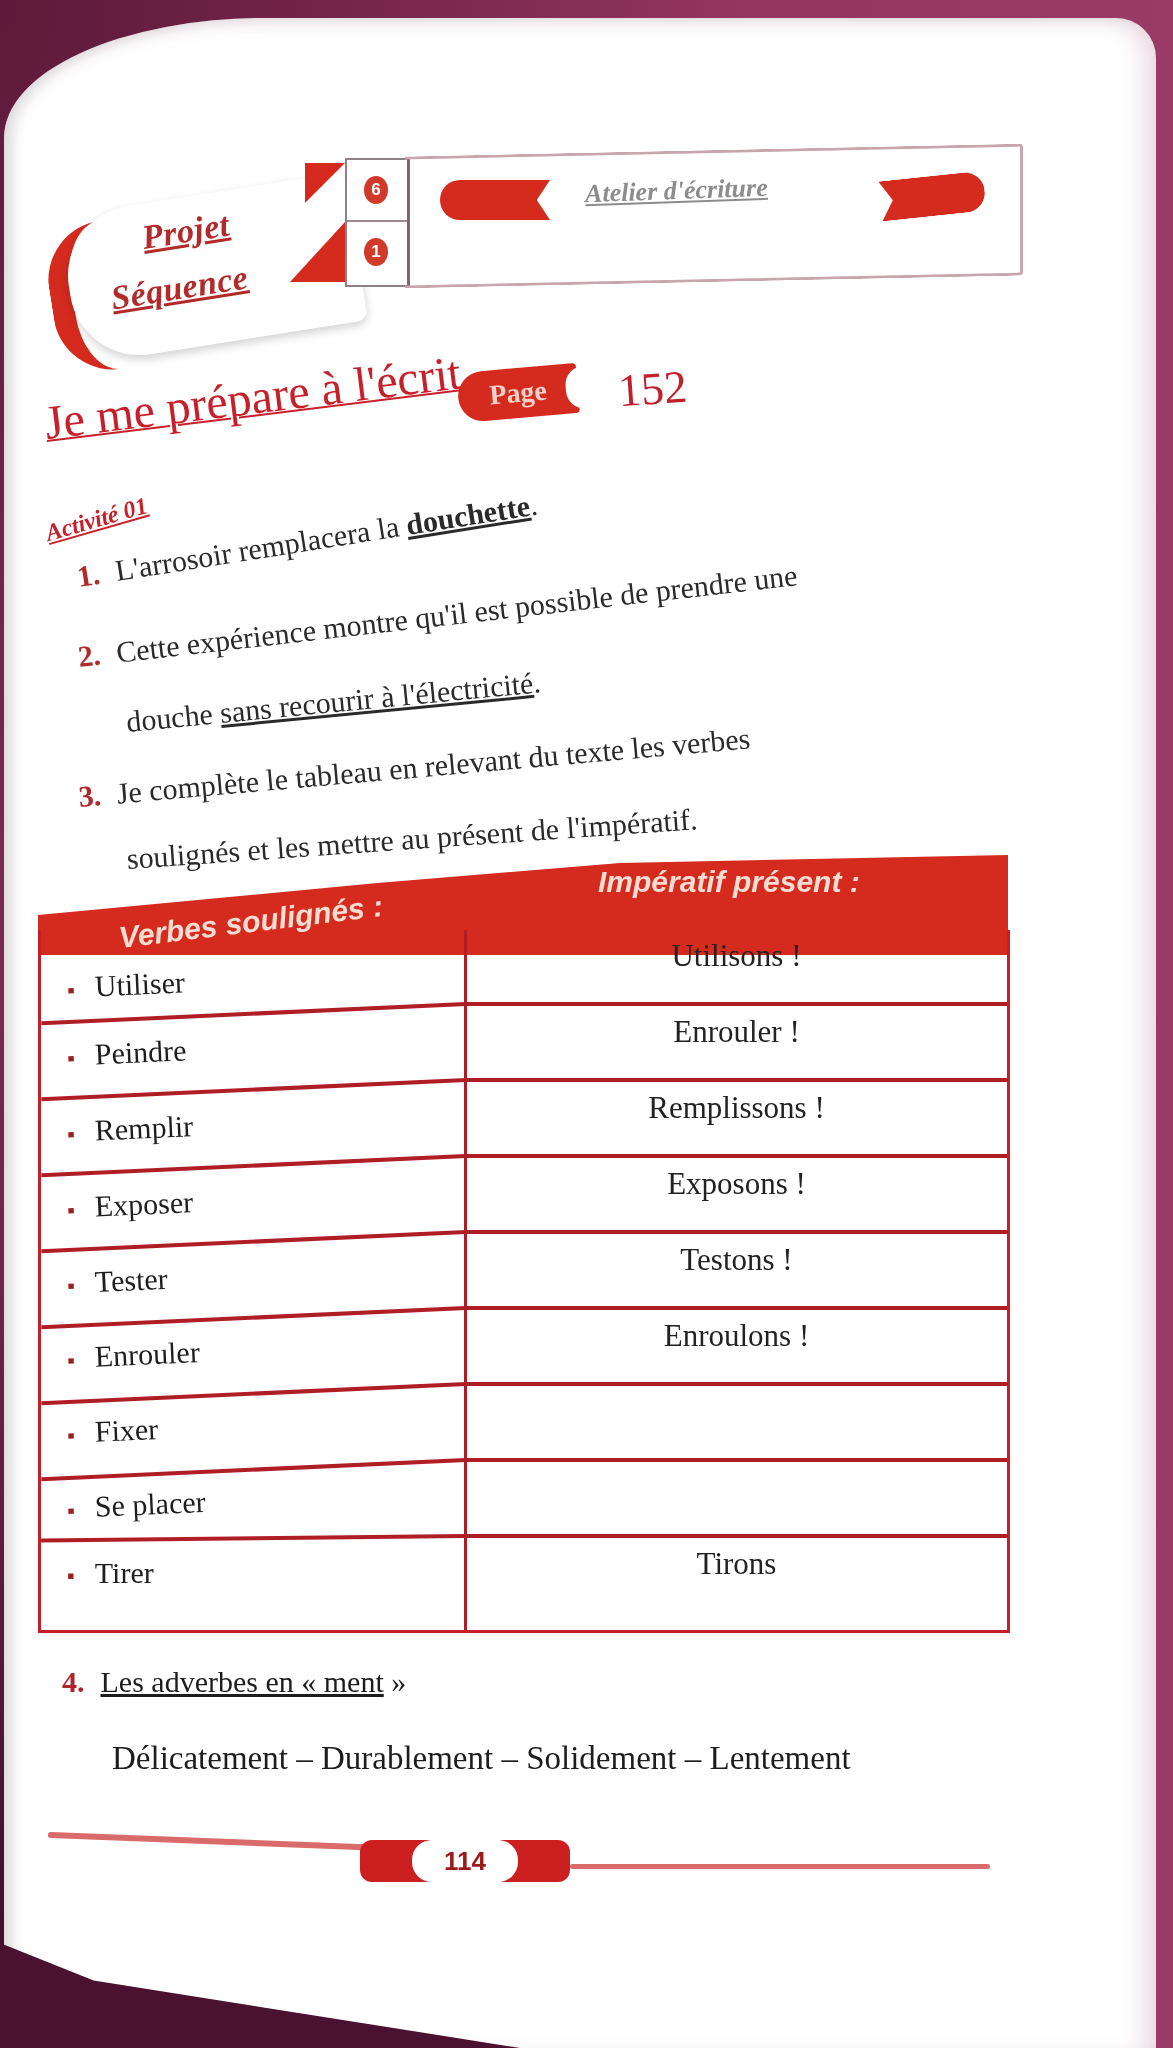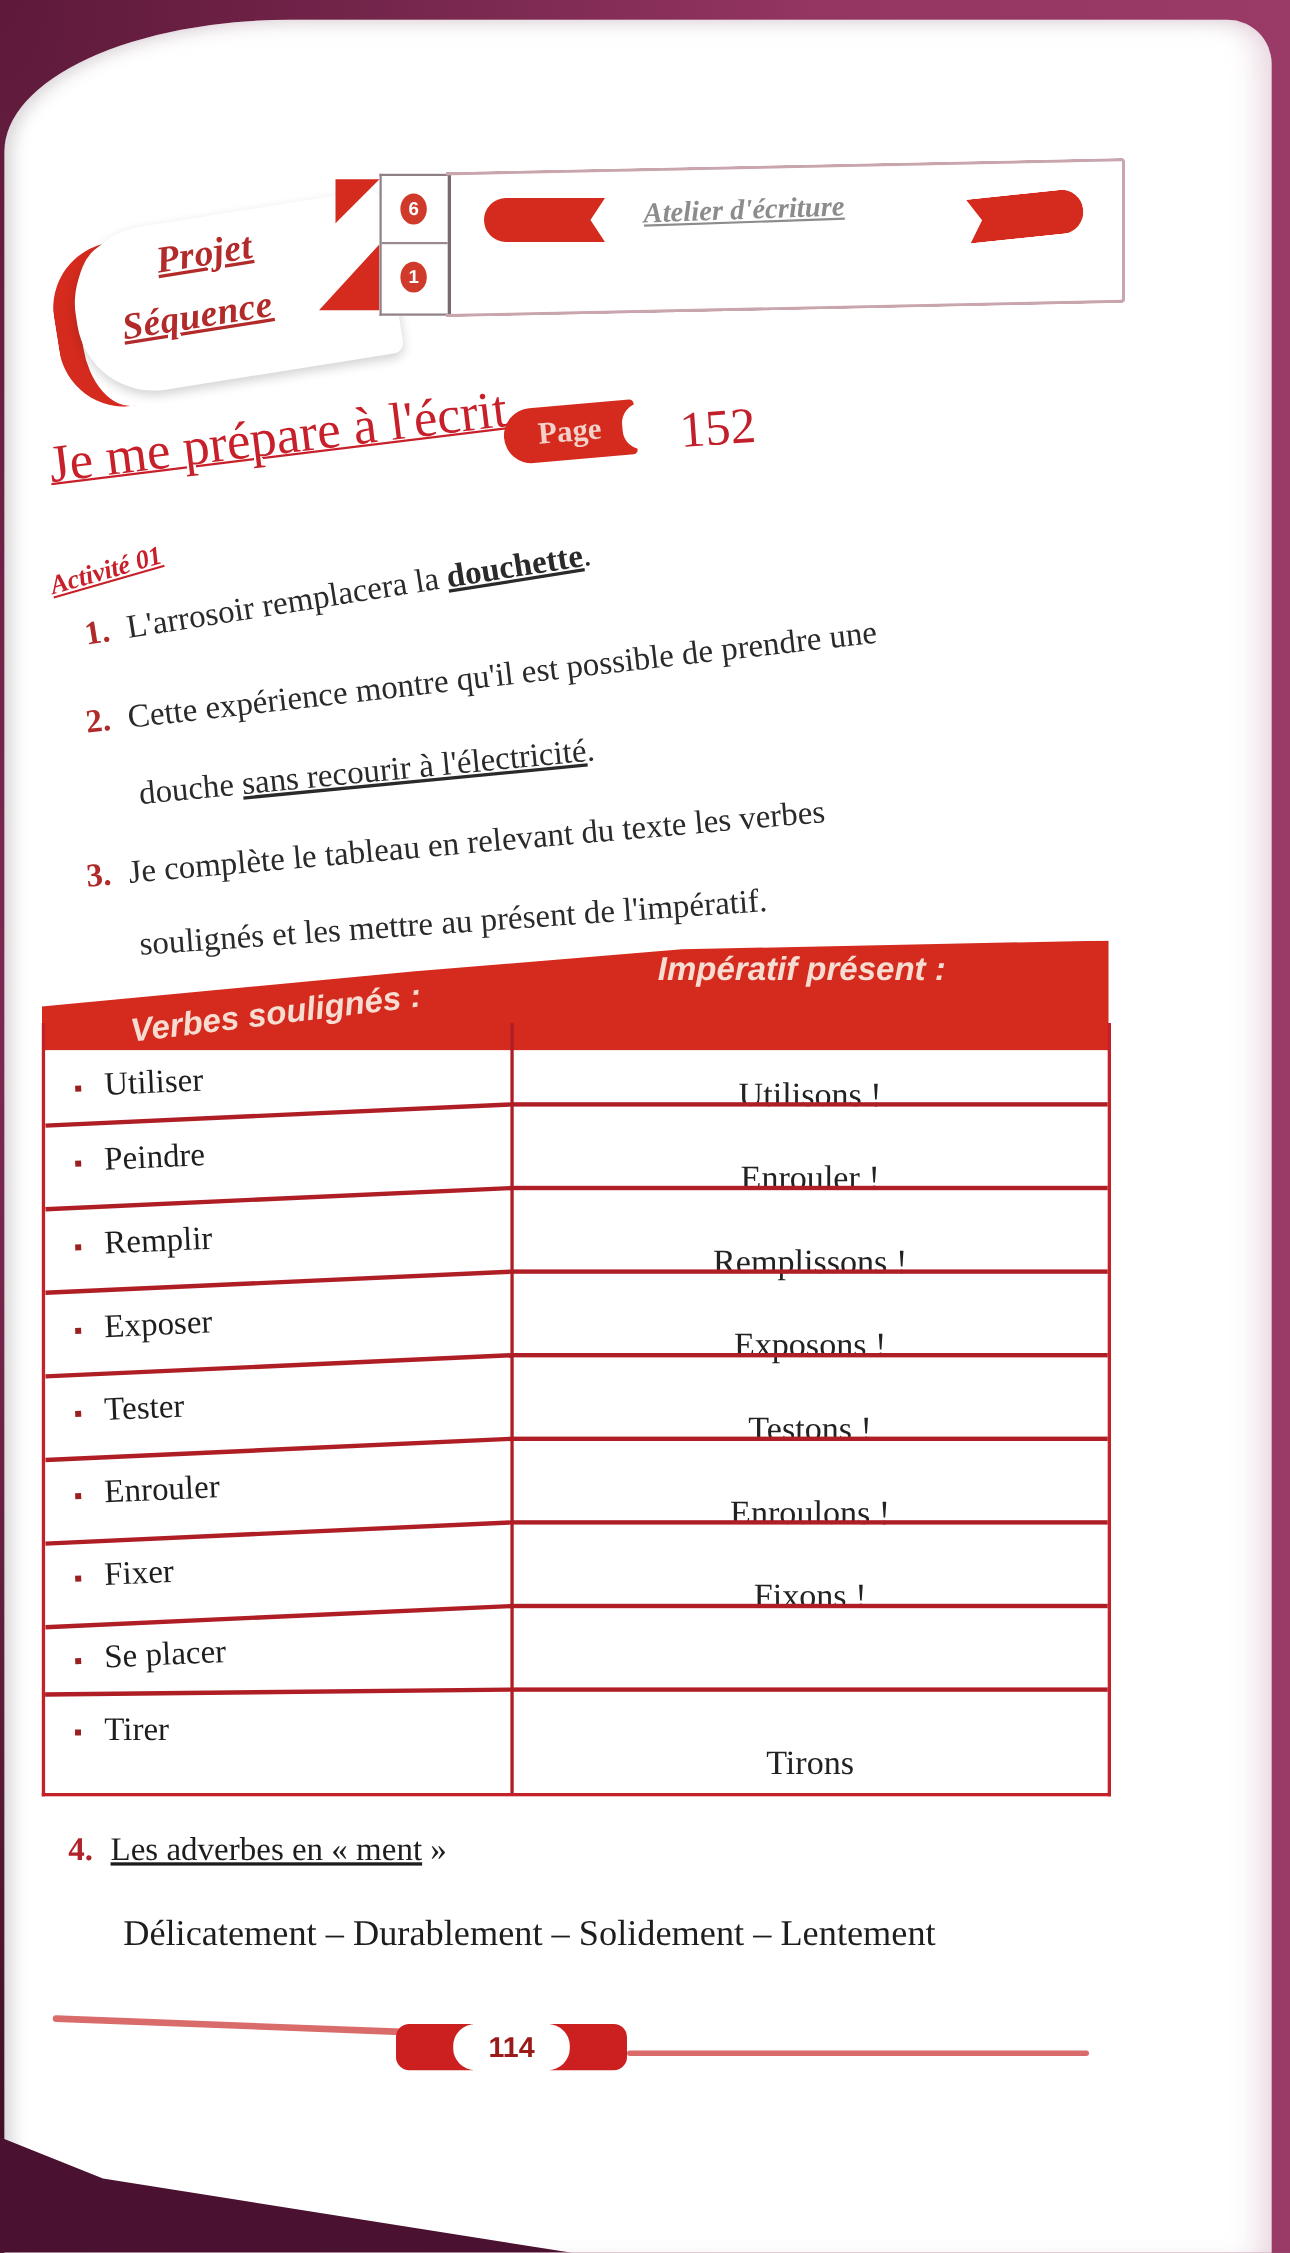--- a/index.html
+++ b/index.html
@@ -145,21 +145,21 @@
     position:absolute; left:0; width:425px; bottom:0; border-bottom:4px solid #b01e25;
     transform: rotate(-2.6deg); transform-origin:right bottom;
   }
   .row .sep-r { position:absolute; left:425px; right:0; bottom:0; border-bottom:4px solid #b01e25; }
   .cell-l {
     position:absolute; left:26px; font-size:30px; color:#1e1e1e;
     transform: rotate(-2.6deg);
   }
   .cell-l .bullet { color:#9a1f1f; font-size:22px; margin-right:20px; }
   .cell-r {
-    position:absolute; left:425px; right:0; top:8px; text-align:center; font-size:31px; color:#222;margin-top:39px;
+    position:absolute; left:425px; right:0; top:8px; text-align:center; font-size:31px; color:#222;
   }
 
   .q4 { position:absolute; left:62px; top:1665px; font-size:30px; color:#1d1d1d; }
   .q4 .num { color:#b0232a; font-weight:bold; margin-right:16px; }
   .q4 .u { text-decoration:underline; }
   .adverbs { position:absolute; left:112px; top:1740px; font-size:33px; color:#1d1d1d; }
 
   
   .footer-line-l {
     position:absolute; left:48px; top:1832px; width:320px; height:6px; background:#d96b6b;
@@ -272,21 +272,20 @@
         <div class="sep-l"></div>
       </div>
       <div class="row" style="top:380px;">
         <span class="cell-l" style="top:28px;"><span class="bullet">▪</span><span>Enrouler</span></span>
         <span class="cell-r">Enroulons !</span>
         <div class="sep-r"></div>
         <div class="sep-l"></div>
       </div>
       <div class="row" style="top:456px;">
         <span class="cell-l" style="top:28px;"><span class="bullet">▪</span><span>Fixer</span></span>
-        <span class="cell-r">Fixons !</span>
         <div class="sep-r"></div>
         <div class="sep-l"></div>
       </div>
       <div class="row" style="top:532px;">
         <span class="cell-l" style="top:26px;"><span class="bullet">▪</span><span>Se placer</span></span>
         <div class="sep-r"></div>
         <div class="sep-l" style="transform:rotate(-0.6deg);"></div>
       </div>
       <div class="row" style="top:608px; height:86px;">
         <span class="cell-l" style="top:18px; transform:none;font-family:Liberation Serif, serif;"><span class="bullet">▪</span><span>Tirer</span></span>

